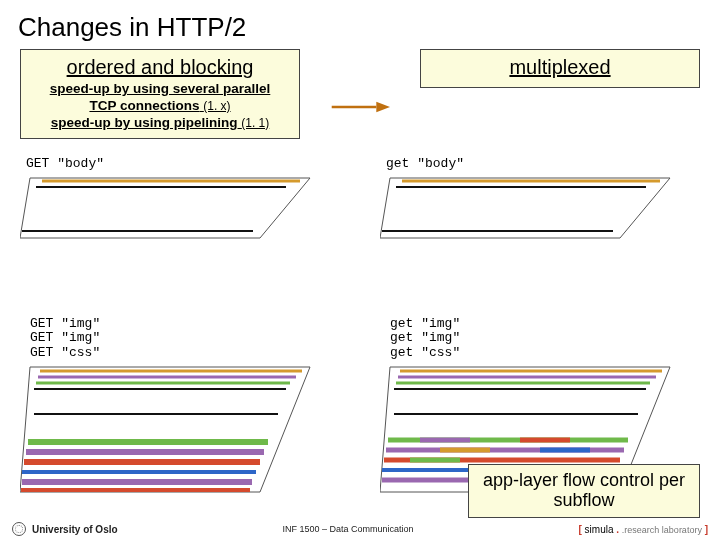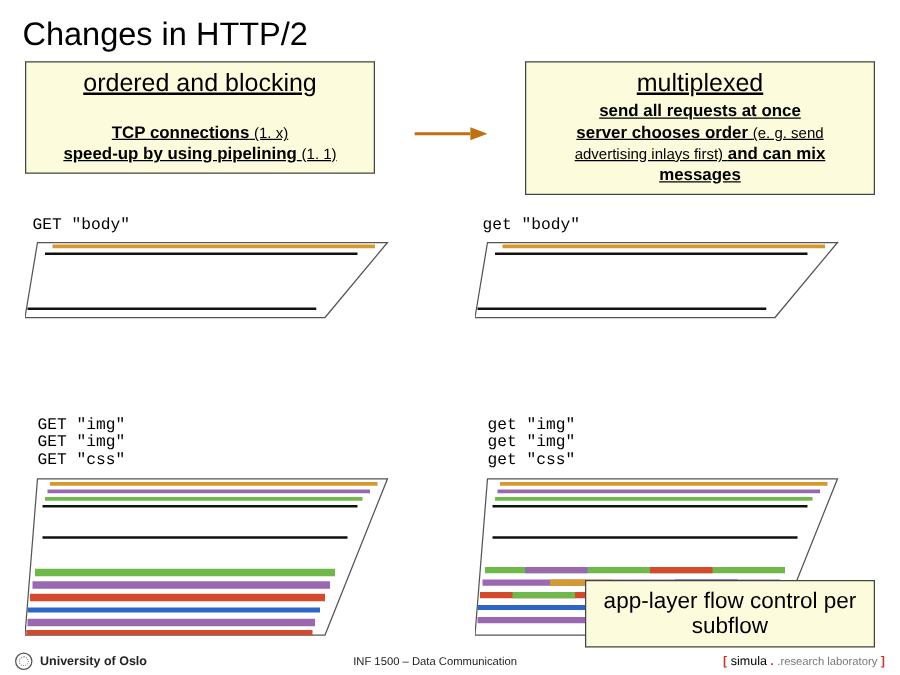--- a/index.html
+++ b/index.html
@@ -37,43 +37,37 @@
 </head>
 <body>
 
 <h1 class="slide-title">Changes in HTTP/2</h1>
 
 <div class="columns">
   <div class="col">
     <div class="box">
       <div class="box-title">ordered and blocking</div>
       <div class="box-body">
-        <br>
+        <span>speed-up by using several parallel</span><br>
         <span>TCP connections</span>
         <span class="paren">(1. x)</span><br>
         <span>speed-up by using pipelining</span>
         <span class="paren">(1. 1)</span>
       </div>
     </div>
   </div>
   <div class="arrow-cell">
     <svg class="arrow-svg" viewBox="0 0 70 16">
       <line x1="2" y1="8" x2="54" y2="8" stroke="#c07010" stroke-width="3"></line>
       <polygon points="54,2 70,8 54,14" fill="#c07010"></polygon>
     </svg>
   </div>
   <div class="col">
     <div class="box">
       <div class="box-title">multiplexed</div>
-      <div class="box-body">
-        <span>send all requests at once</span><br>
-        <span>server chooses order</span>
-        <span class="paren">(e. g. send advertising inlays first)</span>
-        <span>and can mix messages</span>
-      </div>
     </div>
   </div>
 </div>
 
 <div class="diag-area">
 
   <div class="diag-col">
     <div class="code-label top">GET "body"</div>
     <div class="para">
       <svg width="300" height="70" viewBox="0 0 300 70">

